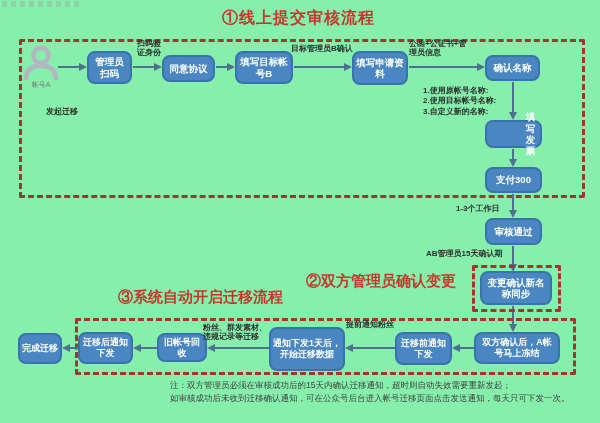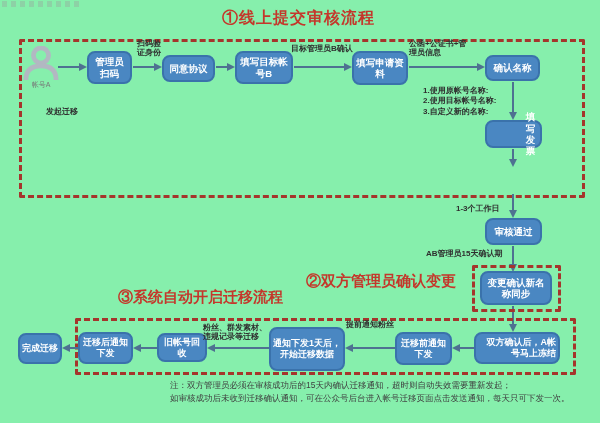--- a/index.html
+++ b/index.html
@@ -57,20 +57,21 @@
     </svg>
   </span>
   <div class="actor-label" style="left:18px;top:80px;width:46px;">帐号A</div>
 
   <div class="box" style="left:87px;top:51px;width:45px;height:33px;">管理员扫码</div>
   <div class="box" style="left:162px;top:55px;width:53px;height:27px;">同意协议</div>
   <div class="box" style="left:235px;top:51px;width:58px;height:33px;">填写目标帐号B</div>
   <div class="box" style="left:352px;top:51px;width:56px;height:34px;">填写申请资料</div>
   <div class="box" style="left:485px;top:55px;width:55px;height:26px;">确认名称</div>
   <div class="box" style="left:485px;top:120px;width:57px;height:28px;padding-left:36px;">填写发票</div>
+  <div class="box" style="left:485px;top:167px;width:57px;height:26px;">支付300</div>
   <div class="box" style="left:485px;top:218px;width:57px;height:27px;">审核通过</div>
 
   <div class="lbl" style="left:46px;top:60px;width:44px;margin-top:47px;">发起迁移</div>
   <div class="lbl" style="left:137px;top:39px;width:28px;">扫码验证身份</div>
   <div class="lbl" style="left:291px;top:44px;width:66px;">目标管理员B确认</div>
   <div class="lbl" style="left:409px;top:39px;width:62px;">公函+公证书+管理员信息</div>
   <div class="lbl" style="left:456px;top:204px;width:50px;">1-3个工作日</div>
   <div class="lbl" style="left:426px;top:249px;width:86px;">AB管理员15天确认期</div>
 
   <div class="opts" style="left:423px;top:86px;width:90px;">
@@ -91,21 +92,21 @@
   <div class="arr v d" style="left:512px;top:246px;height:19px;"></div>
   <div class="arr v d" style="left:512px;top:306px;height:19px;"></div>
 
   <div class="title t23" style="left:306px;top:272px;">②双方管理员确认变更</div>
   <div class="dashed" style="left:472px;top:265px;width:89px;height:47px;"></div>
   <div class="box" style="left:480px;top:271px;width:72px;height:34px;">变更确认新名称同步</div>
 
   <div class="title t23" style="left:118px;top:288px;">③系统自动开启迁移流程</div>
   <div class="dashed" style="left:75px;top:318px;width:501px;height:57px;"></div>
 
-  <div class="box small" style="left:474px;top:332px;width:86px;height:32px;text-align:right;">双方确认后，A帐号马上冻结</div>
+  <div class="box small" style="left:474px;top:332px;width:86px;height:32px;">双方确认后，A帐号马上冻结</div>
   <div class="box small" style="left:395px;top:332px;width:57px;height:33px;">迁移前通知下发</div>
   <div class="box small" style="left:269px;top:327px;width:76px;height:44px;">通知下发1天后，开始迁移数据</div>
   <div class="box small" style="left:157px;top:333px;width:50px;height:29px;">旧帐号回收</div>
   <div class="box small" style="left:78px;top:332px;width:55px;height:32px;">迁移后通知下发</div>
   <div class="box small" style="left:18px;top:333px;width:44px;height:31px;">完成迁移</div>
 
   <div class="lbl" style="left:346px;top:320px;width:52px;">提前通知粉丝</div>
   <div class="lbl" style="left:203px;top:323px;width:68px;">粉丝、群发素材、违规记录等迁移</div>
 
   <div class="arr h l" style="left:459px;top:347px;width:15px;"></div>

